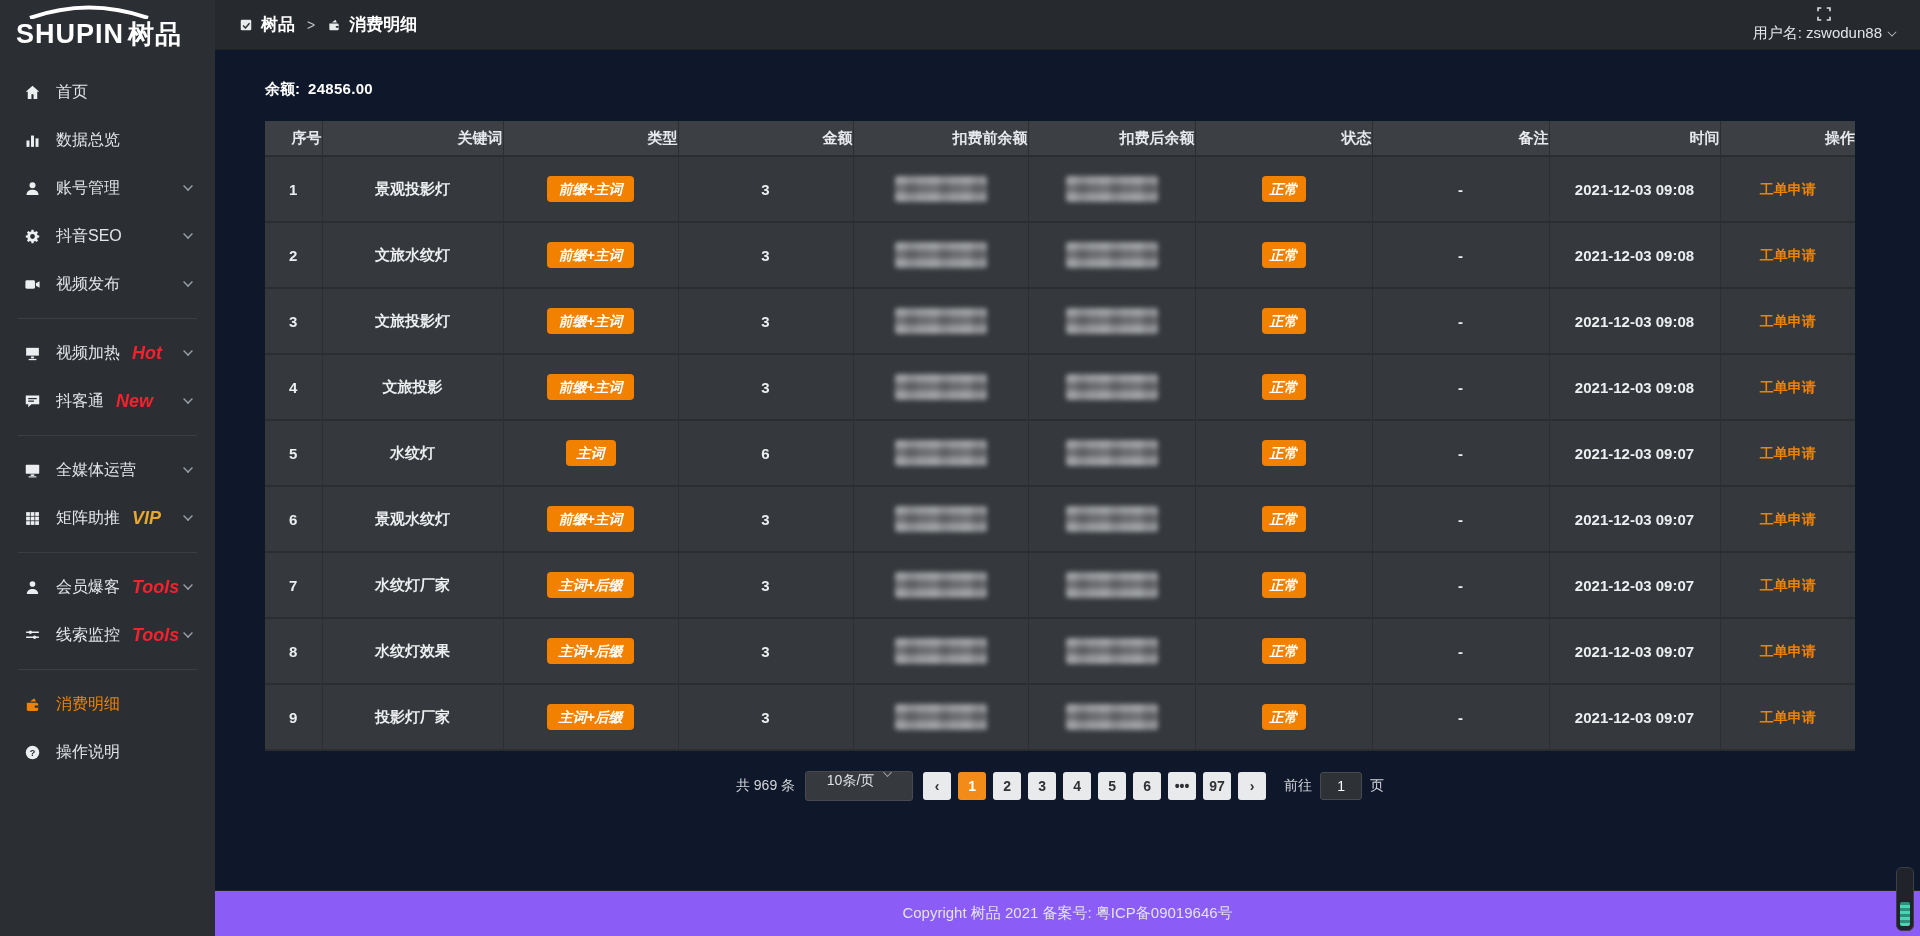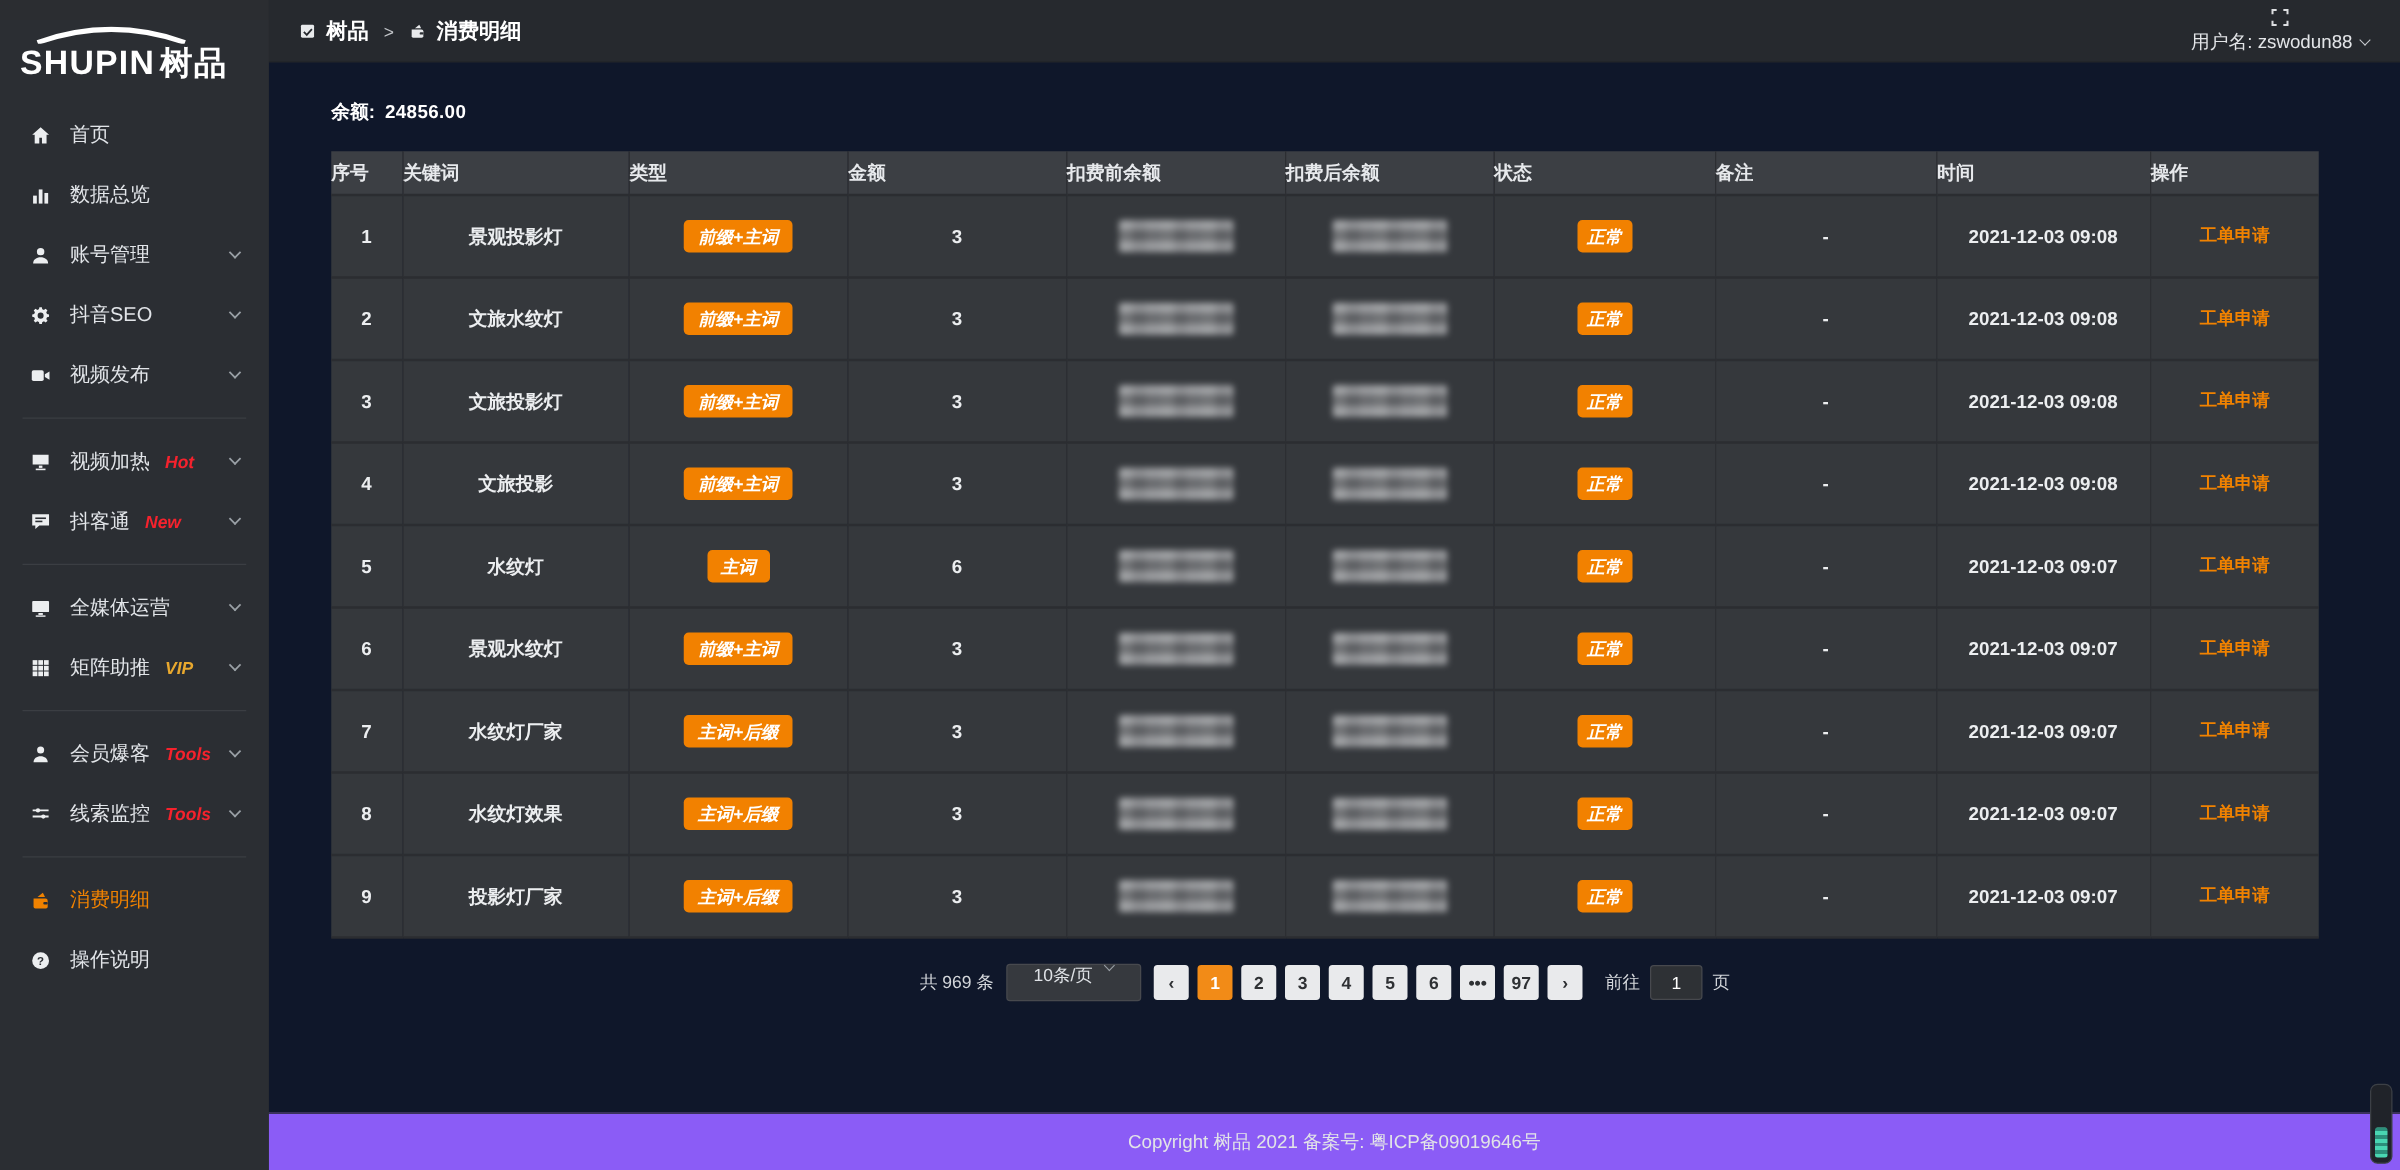--- a/index.html
+++ b/index.html
@@ -4,38 +4,38 @@
 <style>
   * { margin:0; padding:0; box-sizing:border-box; }
   html,body { width:1920px; height:936px; overflow:hidden; }
   body {
     font-family:"Liberation Sans","DejaVu Sans",sans-serif;
     background:#2b2d31; color:#e6e8ea; position:relative;
   }
   
   .sidebar {
     position:absolute; left:0; top:0; bottom:0; width:215px;
-    background:#2b2e33; z-index:5;margin-top:16px;
+    background:#2b2e33; z-index:5;
   }
   .logo {
     height:60px; display:flex; align-items:center; padding-left:16px;
     position:relative;
   }
   .logo .arc { position:absolute; top:5px; left:24px; }
   .logo-text { font-size:27px; font-weight:800; color:#fff; letter-spacing:1px; white-space:nowrap; margin-top:8px;}
   .logo-cn { font-size:26px; font-weight:700; margin-left:4px; }
   .menu { margin-top:8px; }
   .side-item {
     height:48px; display:flex; align-items:center; padding:0 22px;
     color:#e2e5e9; font-size:16px; cursor:pointer; user-select:none;
   }
   .side-item .icon { width:20px; height:20px; display:inline-flex; align-items:center; justify-content:center; color:#eceef0; flex:0 0 20px;}
   .side-item .icon svg { width:17px; height:17px; }
   .side-item .label { margin-left:14px; }
-  .side-item .mbadge { margin-left:12px; font-style:italic; font-weight:700; font-size:14px; }
+  .side-item .mbadge { margin-left:12px; font-style:italic; font-weight:700; font-size:18px; }
   .side-item .chev { margin-left:auto; width:10px; height:10px; border-right:2px solid #9aa0a6; border-bottom:2px solid #9aa0a6; transform:rotate(45deg) scale(.7); margin-top:-4px;}
   .side-item.active, .side-item.active .icon { color:#f08200; }
   .side-divider { height:1px; background:#3b3e43; margin:10px 18px; }
   
   .topbar {
     position:absolute; left:215px; top:0; right:0; height:50px;
     background:#26292e; display:flex; align-items:center; padding:0 24px;
     border-bottom:1px solid #222428;
   }
   .crumb { display:flex; align-items:center; gap:8px; font-size:17px; font-weight:700; color:#fff; }
@@ -46,21 +46,21 @@
   .user-entry { display:flex; align-items:center; gap:6px; cursor:pointer; }
   .user-entry .chev { width:8px; height:8px; border-right:1.5px solid #c9ccd0; border-bottom:1.5px solid #c9ccd0; transform:rotate(45deg) scale(.8); margin-top:-3px;}
   
   .content { position:absolute; left:215px; top:50px; right:0; bottom:46px; background:#0f172a; }
   .balance { margin:30px 0 0 50px; font-size:15px; font-weight:700; color:#fff; }
   .balance .val { margin-left:8px; letter-spacing:.3px; }
   
   table.grid { border-collapse:collapse; margin:22px 0 0 50px; width:1590px; table-layout:fixed; }
   table.grid th {
     background:#3c3f44; height:35px; font-size:15px; font-weight:700; color:#e7e9ec;
-    border-right:1px solid #2c2e32; border-bottom:2px solid #2b2d31; text-align:left;
+    border-right:1px solid #2c2e32; border-bottom:2px solid #2b2d31; text-align:right;
   }
   table.grid td {
     background:#35383c; height:66px; text-align:center; font-size:15px; color:#eceef0;
     border-right:1px solid #2c2e32; border-bottom:2px solid #2b2d31; font-weight:600;
   }
   table.grid th:last-child, table.grid td:last-child { border-right:none; }
   .type-badge, .status-badge {
     display:inline-block; background:#f28100; color:#fff; font-size:14px; font-weight:600;
     padding:6px 11px; border-radius:4px; line-height:1;font-style:italic;
   }

